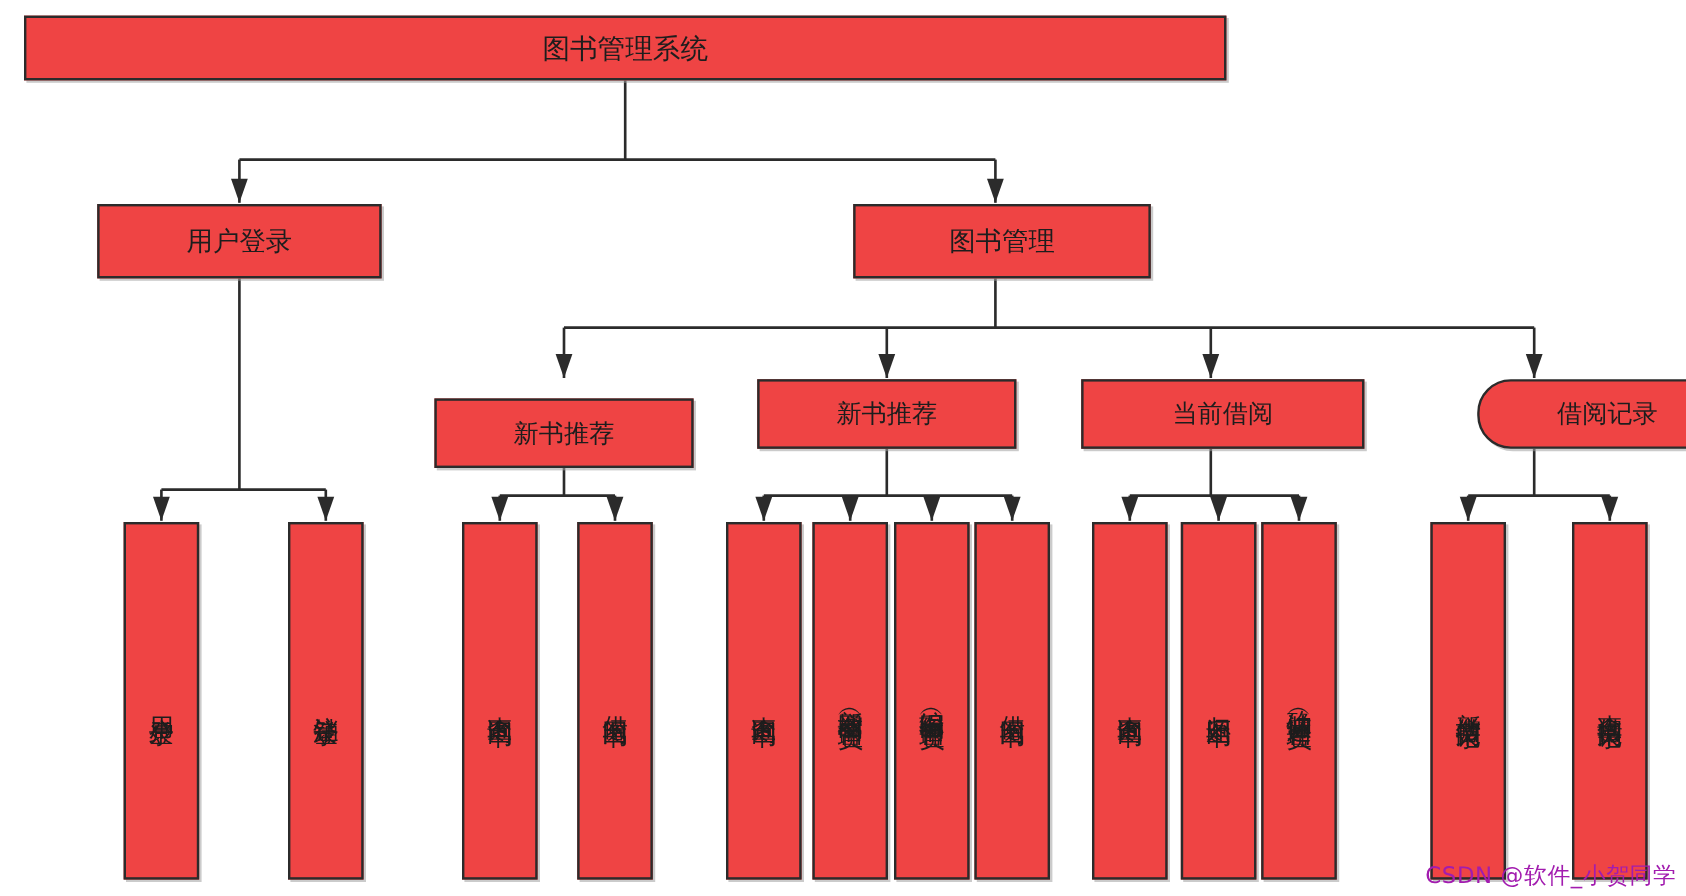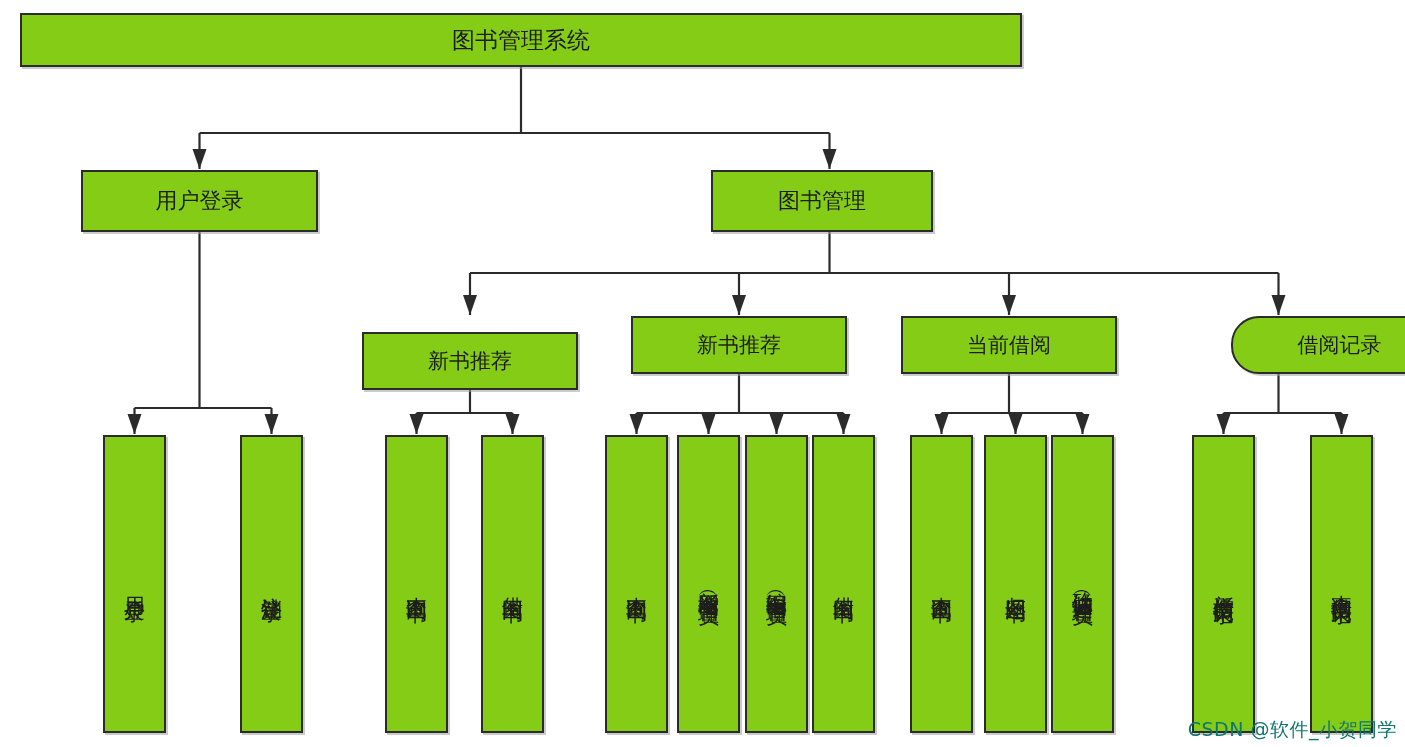--- a/index.html
+++ b/index.html
@@ -15,21 +15,21 @@
     position: relative;
     width: 1405px;
     height: 747px;
     background: #ffffff;
     overflow: hidden;
   }
   .node {
     position: absolute;
     box-sizing: border-box;
     border: 2.5px solid #2b2b2b;
-    background: #84cc16;
+    background: #ef4444;
     display: flex;
     align-items: center;
     justify-content: center;
     color: #1d1d1d;
     box-shadow: 2px 2px 0 rgba(160,160,160,0.55);
   }
   .node.root {
     font-size: 23px;
   }
   .node.lvl2 {
@@ -69,21 +69,21 @@
   }
   svg#wires polygon.arrowhead {
     fill: #2b2b2b;
     stroke: none;
   }
   .watermark {
     position: absolute;
     right: 8px;
     bottom: 4px;
     font-size: 19px;
-    color: #0f766e;
+    color: #a21caf;
     letter-spacing: 0.5px;
     user-select: none;
   }
 </style>
 </head>
 <body>
 
 <div id="canvas">
 
   <svg id="wires" viewBox="0 0 1405 747">
@@ -142,30 +142,30 @@
     </svg>
 
   <div class="node root" id="node-root" style="left: 20px; top: 13px; width: 1002px; height: 54px;">
     <span class="label">图书管理系统</span>
   </div>
 
   <div id="nodes-layer">
       <div class="node lvl2" id="node-user-login" style="left: 81px; top: 170px; width: 237px; height: 62px;">
         <span class="label">用户登录</span>
       </div>
-      <div class="node lvl2" id="node-book-manage" style="left: 711px; top: 170px; width: 222px; height: 62px;">
+      <div class="node lvl2" id="node-book-manage" style="left: 711px; top: 170px; width: 248px; height: 62px;">
         <span class="label">图书管理</span>
       </div>
       <div class="node lvl3" id="node-new-book-recommend" style="left: 362px; top: 332px; width: 216px; height: 58px;">
         <span class="label">新书推荐</span>
       </div>
       <div class="node lvl3" id="node-book-borrow" style="left: 631px; top: 316px; width: 216px; height: 58px;">
         <span class="label">新书推荐</span>
       </div>
-      <div class="node lvl3" id="node-current-borrow" style="left: 901px; top: 316px; width: 216px; height: 58px;">
+      <div class="node lvl3" id="node-current-borrow" style="left: 901px; top: 316px; width: 236px; height: 58px;">
         <span class="label">当前借阅</span>
       </div>
       <div class="node lvl3" id="node-borrow-record" style="left: 1231px; top: 316px; width: 217px; height: 58px; border-radius: 28px;">
         <span class="label">借阅记录</span>
       </div>
       <div class="node leaf" id="node-leaf-user-login" style="left: 103px; top: 435px; width: 63px; height: 298px;">
         <span class="label">用户登录</span>
       </div>
       <div class="node leaf" id="node-leaf-user-logout" style="left: 240px; top: 435px; width: 63px; height: 298px;">
         <span class="label">注销登录</span>

